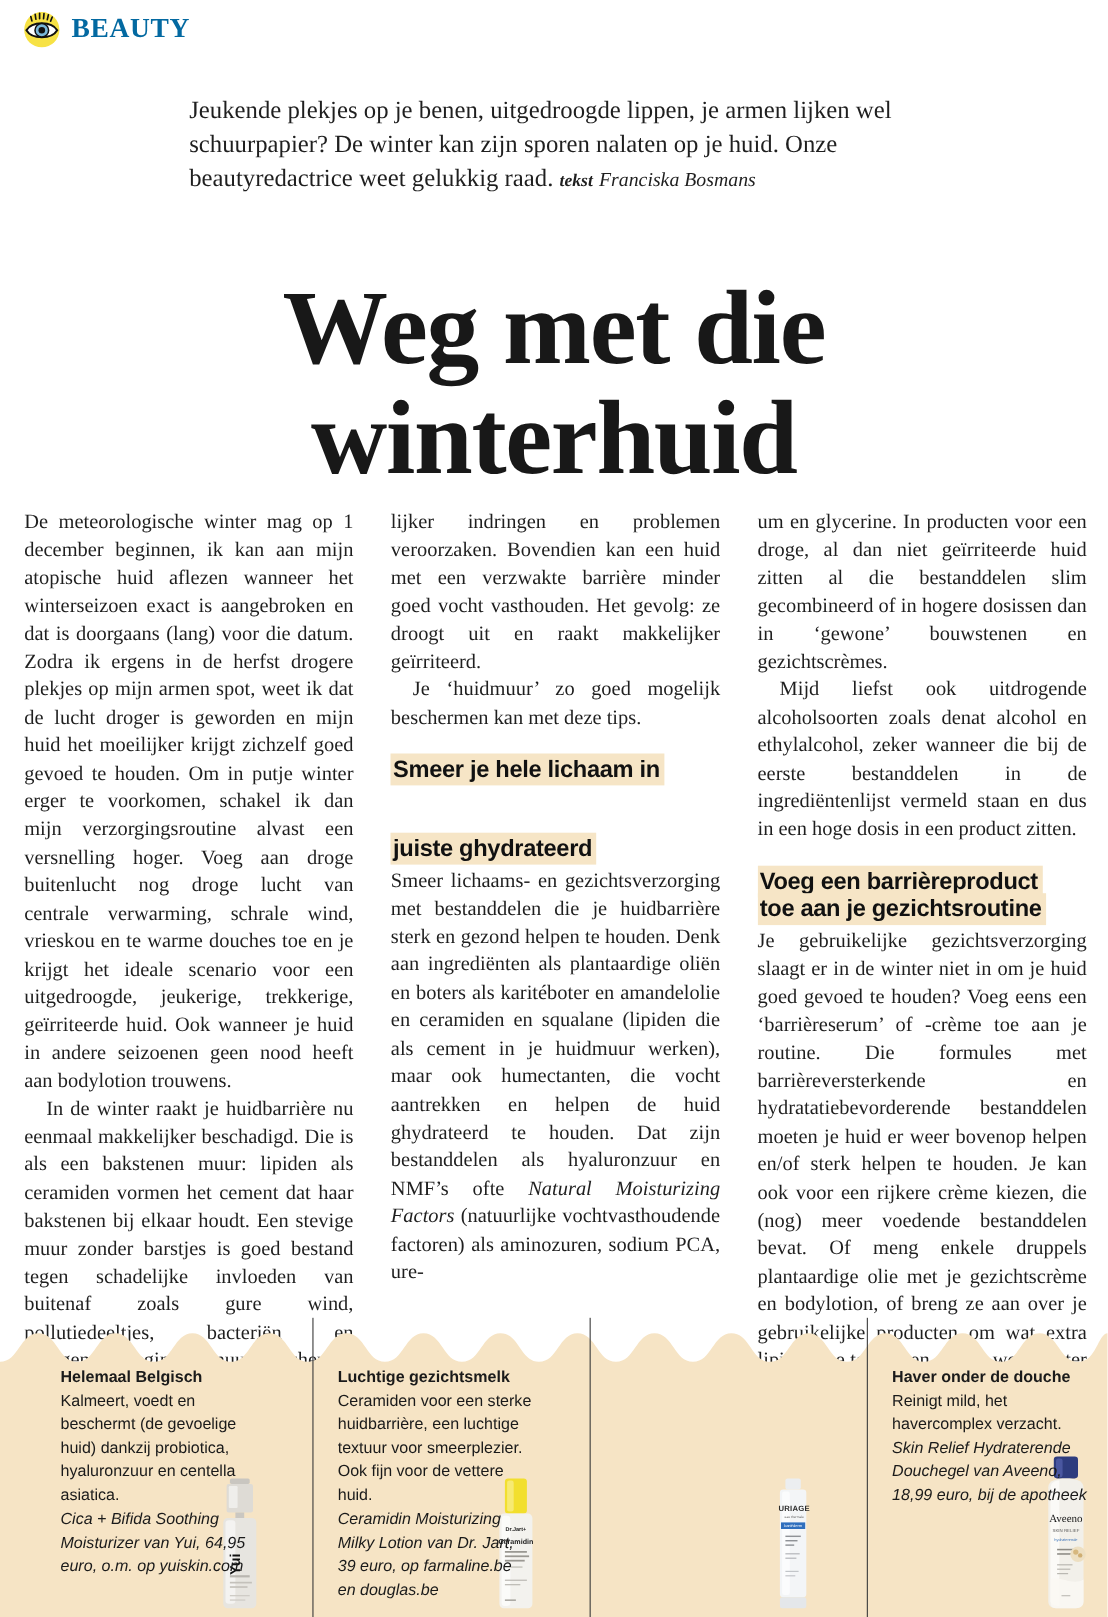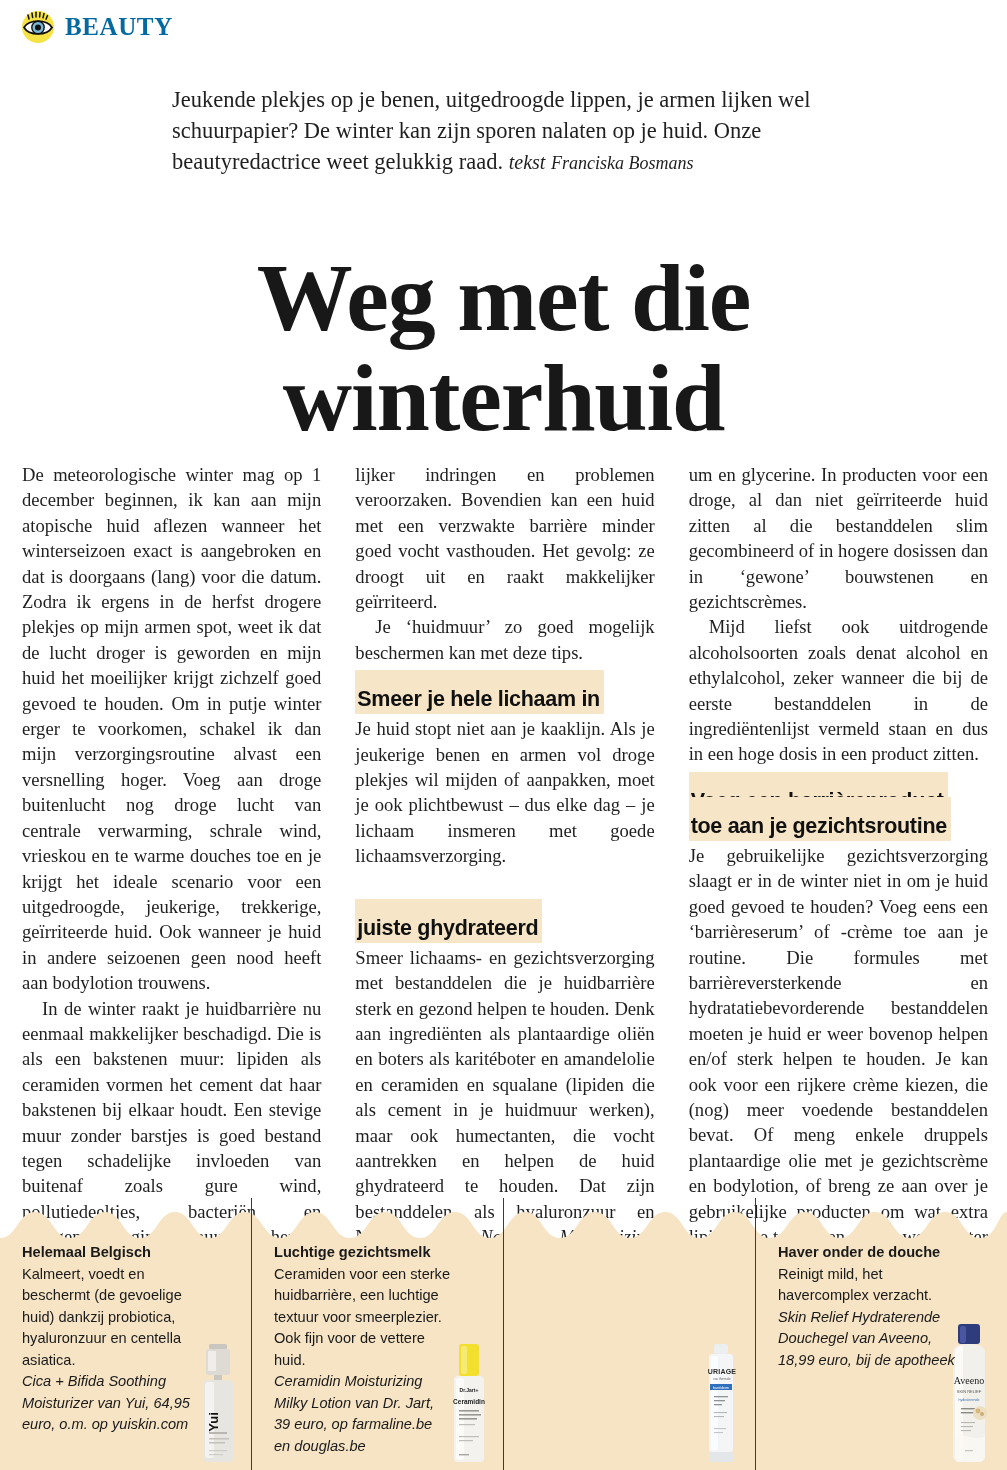--- a/index.html
+++ b/index.html
@@ -34,21 +34,21 @@
 
   
   .intro {
     position: absolute;
     left: 172px; top: 84px;
     width: 670px;
     font-size: 22.5px;
     line-height: 31px;
     color: #1f1f1f;
   }
-  .intro .byline-label { font-weight: normal; font-style: italic; font-size: 20px; }
+  .intro .byline-label { font-weight: bold; font-style: italic; font-size: 16px; }
   .intro .byline-name { font-style: italic; font-size: 18px; }
 
   
   .headline {
     position: absolute;
     left: 0; top: 186px;
     width: 1007px;
     text-align: center;
     font-size: 96px;
     line-height: 96px;
@@ -84,40 +84,41 @@
     font-weight: bold;
     font-size: 21.5px;
     line-height: 25px;
     letter-spacing: -0.3px;
     color: #111;
   }
   .subhead span.hl {
     background: #f6e5c6;
     box-decoration-break: clone;
     -webkit-box-decoration-break: clone;
-    padding: 17px 4px 3px 2px;
+    padding: 2px 4px 3px 2px;
   }
   .subhead + p { text-indent: 0; margin-top: 4px; }
   .wave-svg {
     position: absolute;
     left: 0; bottom: 0;
     width: 1007px; height: 272px;
     display: block;
   }
   .products {
     position: absolute;
     left: 0; bottom: 0;
     width: 1007px;
     height: 272px;
     display: flex;
   }
   .product {
     position: relative;
     flex: 1 1 0;
     padding: 44px 12px 10px 22px;
+    margin-left: 33px;
   }
   .product + .product { border-left: 1px solid #3a3a3a; }
   .product .ptext {
     position: relative;
     z-index: 2;
     font-family: "Liberation Sans", sans-serif;
     font-size: 14.6px;
     line-height: 21.5px;
     color: #1a1a1a;
     max-width: 178px;
@@ -174,21 +175,20 @@
     <p>In de winter raakt je huidbarrière nu eenmaal makkelijker beschadigd. Die is als een bakstenen muur: lipiden als ceramiden vormen het cement dat haar bakstenen bij elkaar houdt. Een stevige muur zonder barstjes is goed bestand tegen schadelijke invloeden van buitenaf zoals gure wind, pollutiedeeltjes, bacteriën en allergenen. Begint de muur te scheuren of zelfs af te brokkelen, kunnen die makke-</p>
   </div>
 
   <div class="col">
     <p>lijker indringen en problemen veroorzaken. Bovendien kan een huid met een verzwakte barrière minder goed vocht vasthouden. Het gevolg: ze droogt uit en raakt makkelijker geïrriteerd.</p>
     <p>Je ‘huidmuur’ zo goed mogelijk beschermen kan met deze tips.</p>
 
     <div class="subhead">
       <span class="hl">Smeer je hele lichaam in</span>
     </div>
-    <p>Je huid stopt niet aan je kaaklijn. Als je jeukerige benen en armen vol droge plekjes wil mijden of aanpakken, moet je ook plichtbewust – dus elke dag – je lichaam insmeren met goede lichaamsverzorging.</p>
 
     <div class="subhead">
       <br>
       <span class="hl">juiste ghydrateerd</span>
     </div>
     <p style="text-indent:0;margin-top:4px;"><span>Smeer lichaams- en gezichtsverzorging met bestanddelen die je huidbarrière sterk en gezond helpen te houden. Denk aan ingrediënten als plantaardige oliën en boters als karitéboter en amandelolie en ceramiden en squalane (lipiden die als cement in je huidmuur werken), maar ook humectanten, die vocht aantrekken en helpen de huid ghydrateerd te houden. Dat zijn bestanddelen als hyaluronzuur en NMF’s ofte </span><em>Natural Moisturizing Factors</em><span> (natuurlijke vochtvasthoudende factoren) als aminozuren, sodium PCA, ure-</span></p>
   </div>
 
   <div class="col">
     <p>um en glycerine. In producten voor een droge, al dan niet geïrriteerde huid zitten al die bestanddelen slim gecombineerd of in hogere dosissen dan in ‘gewone’ bouwstenen en gezichtscrèmes.</p>

